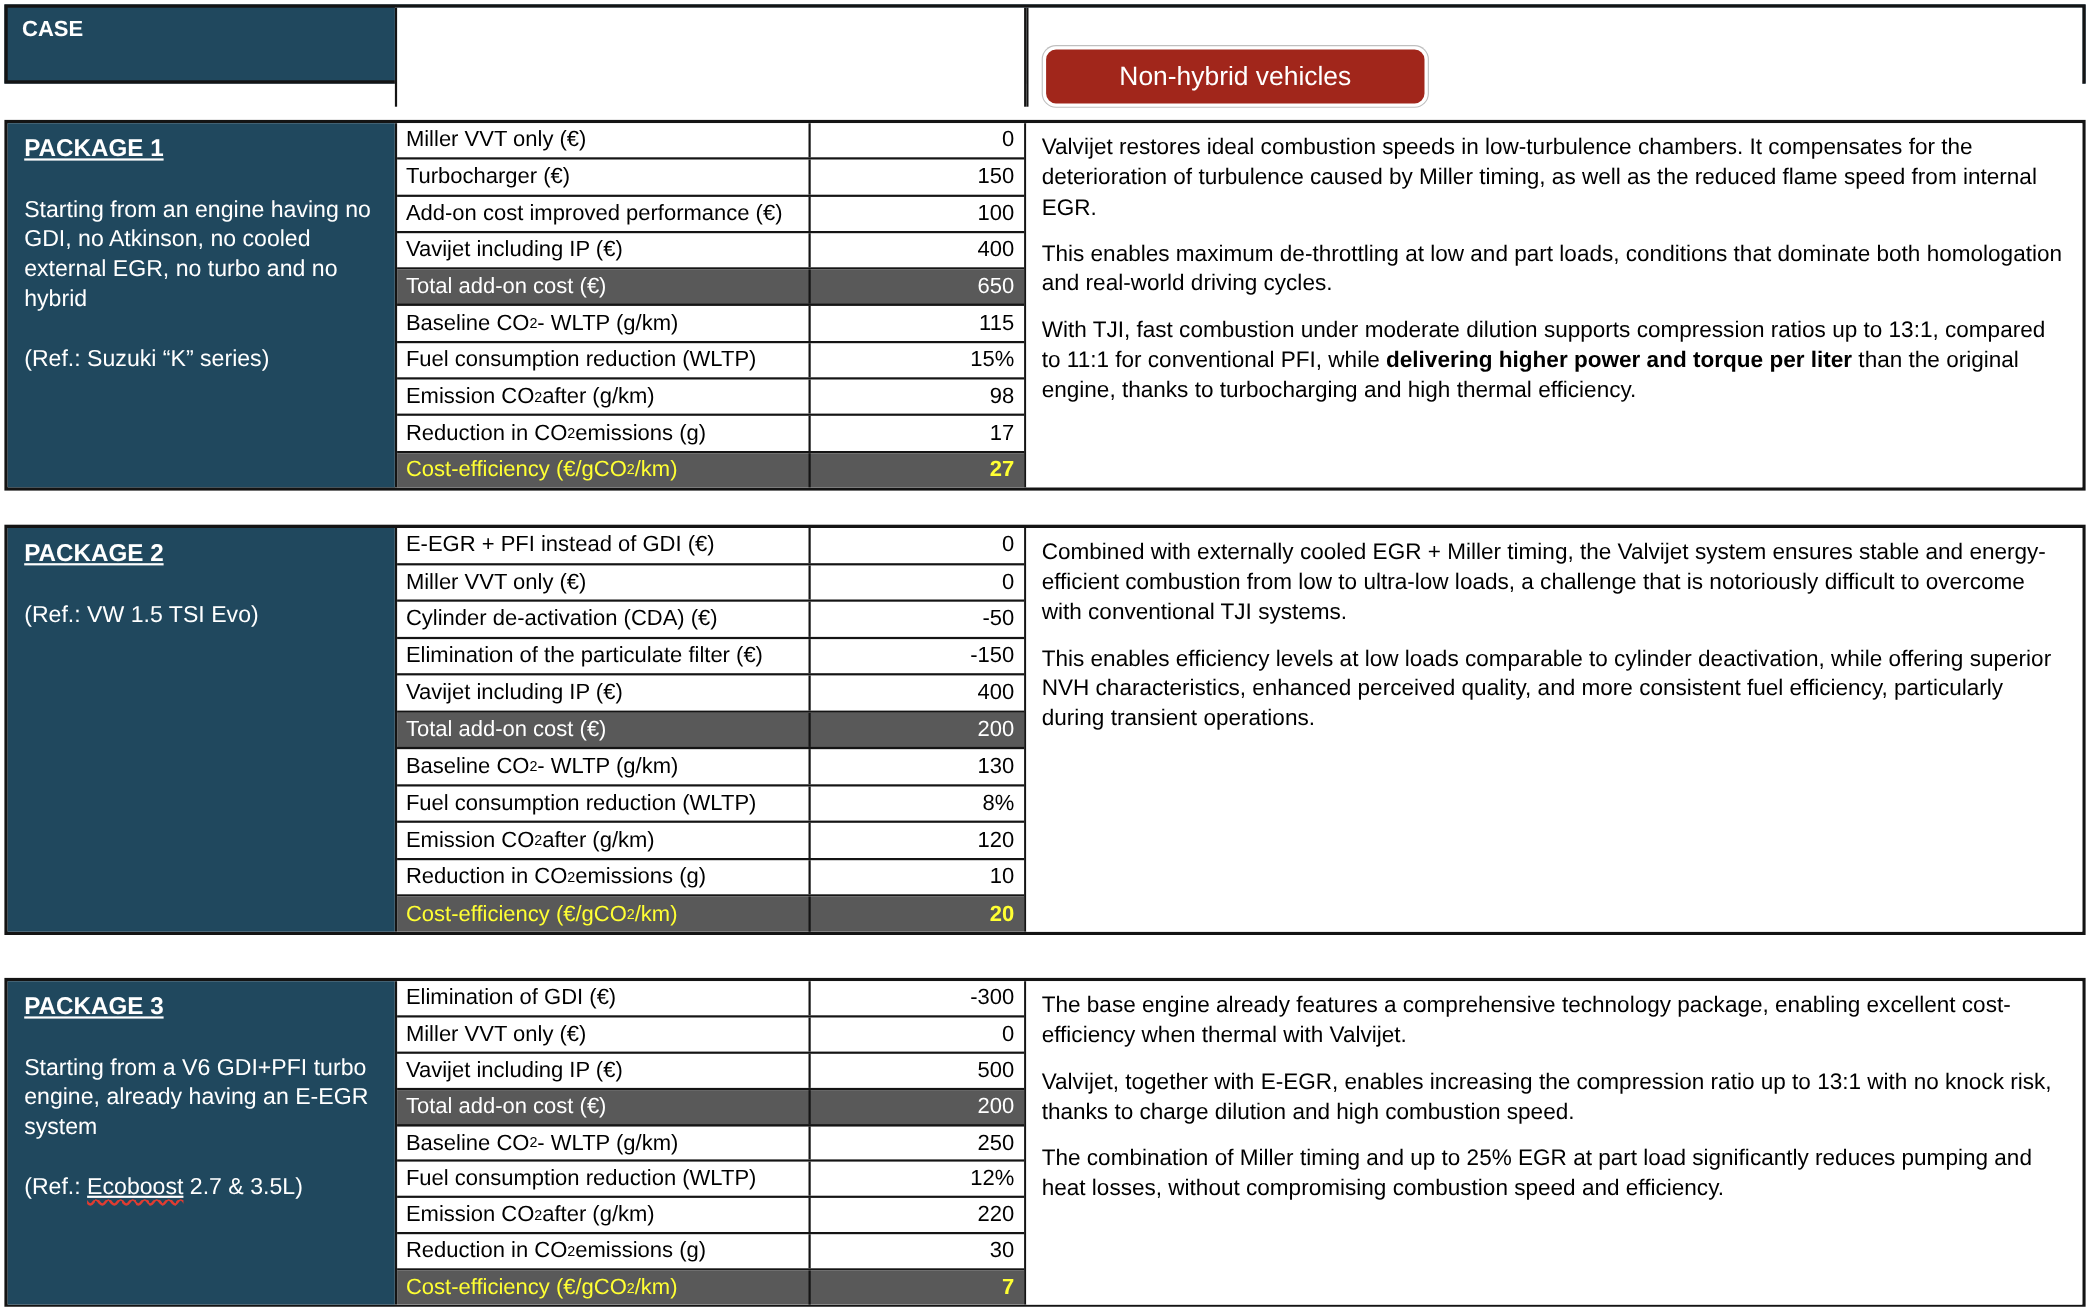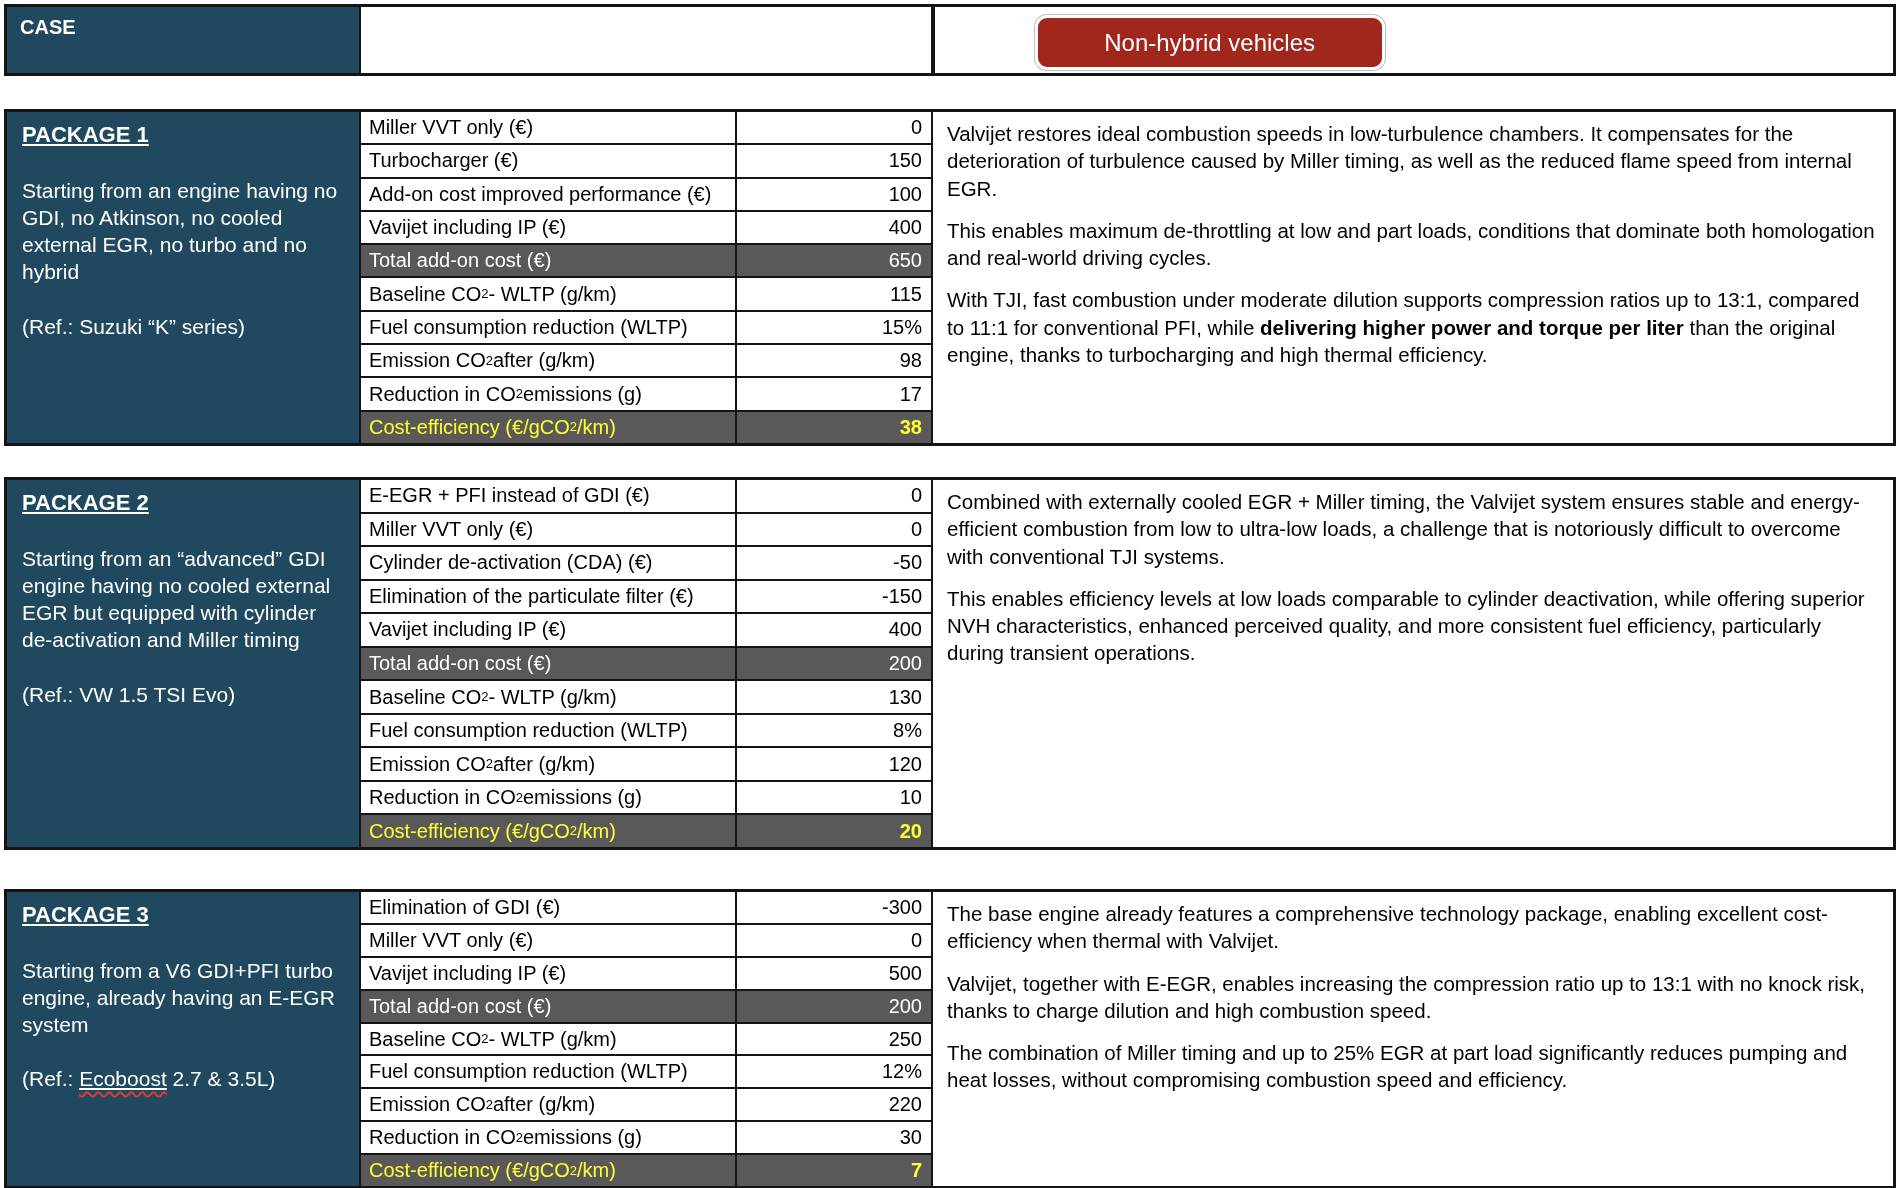--- a/index.html
+++ b/index.html
@@ -29,22 +29,23 @@
     border:3px solid var(--border);
     color:var(--white);
     font-weight:bold;
     font-size:20px;
     margin-bottom:33px;
   }
   .header .hcell{padding:9px 0 0 13px;}
   .header .hcell.tech{border-left:2px solid var(--border);line-height:1.33;}
   .header .hcell.remarks{
     border-left:2px solid var(--border);
-    display:flex;justify-content:flex-start;align-items:flex-start;
+    display:flex;justify-content:flex-end;align-items:flex-start;
     padding-right:8px;
+    flex-direction:column;
   }
   .badge{
     margin-top:-1px;
     width:350px;height:55px;
     background:var(--red);
     border:3px solid var(--white);
     border-radius:12px;
     display:flex;align-items:center;justify-content:center;
     font-size:24px;font-weight:normal;
     color:var(--white);
@@ -180,34 +181,33 @@
         <div class="trow normal">
           <div class="tlabel">Emission CO<sub>2</sub> after (g/km)</div>
           <div class="tvalue">98</div>
         </div>
         <div class="trow normal">
           <div class="tlabel">Reduction in CO<sub>2</sub> emissions (g)</div>
           <div class="tvalue">17</div>
         </div>
         <div class="trow efficiency">
           <div class="tlabel">Cost-efficiency (€/gCO<sub>2</sub>/km)</div>
-          <div class="tvalue">38</div>
+          <div class="tvalue">27</div>
         </div>
       </div>
     <div class="remarks">
         <p>Valvijet restores ideal combustion speeds in low-turbulence chambers. It compensates for the deterioration of turbulence caused by Miller timing, as well as the reduced flame speed from internal EGR.</p>
         <p>This enables maximum de-throttling at low and part loads, conditions that dominate both homologation and real-world driving cycles.</p>
         <p>With TJI, fast combustion under moderate dilution supports compression ratios up to 13:1, compared to 11:1 for conventional PFI, while <b>delivering higher power and torque per liter</b> than the original engine, thanks to turbocharging and high thermal efficiency.</p>
       </div>
   </section>
 
   <section class="package pkg-1">
     <div class="case-panel">
       <p class="case-title">PACKAGE 2</p>
-      <p class="case-desc">Starting from an “advanced” GDI engine having no cooled external EGR but equipped with cylinder de-activation and Miller timing</p>
       <p class="case-ref">(Ref.: VW 1.5 TSI Evo)</p>
     </div>
     <div class="tech">
         <div class="trow normal">
           <div class="tlabel">E-EGR + PFI instead of GDI (€)</div>
           <div class="tvalue">0</div>
         </div>
         <div class="trow normal">
           <div class="tlabel">Miller VVT only (€)</div>
           <div class="tvalue">0</div>

